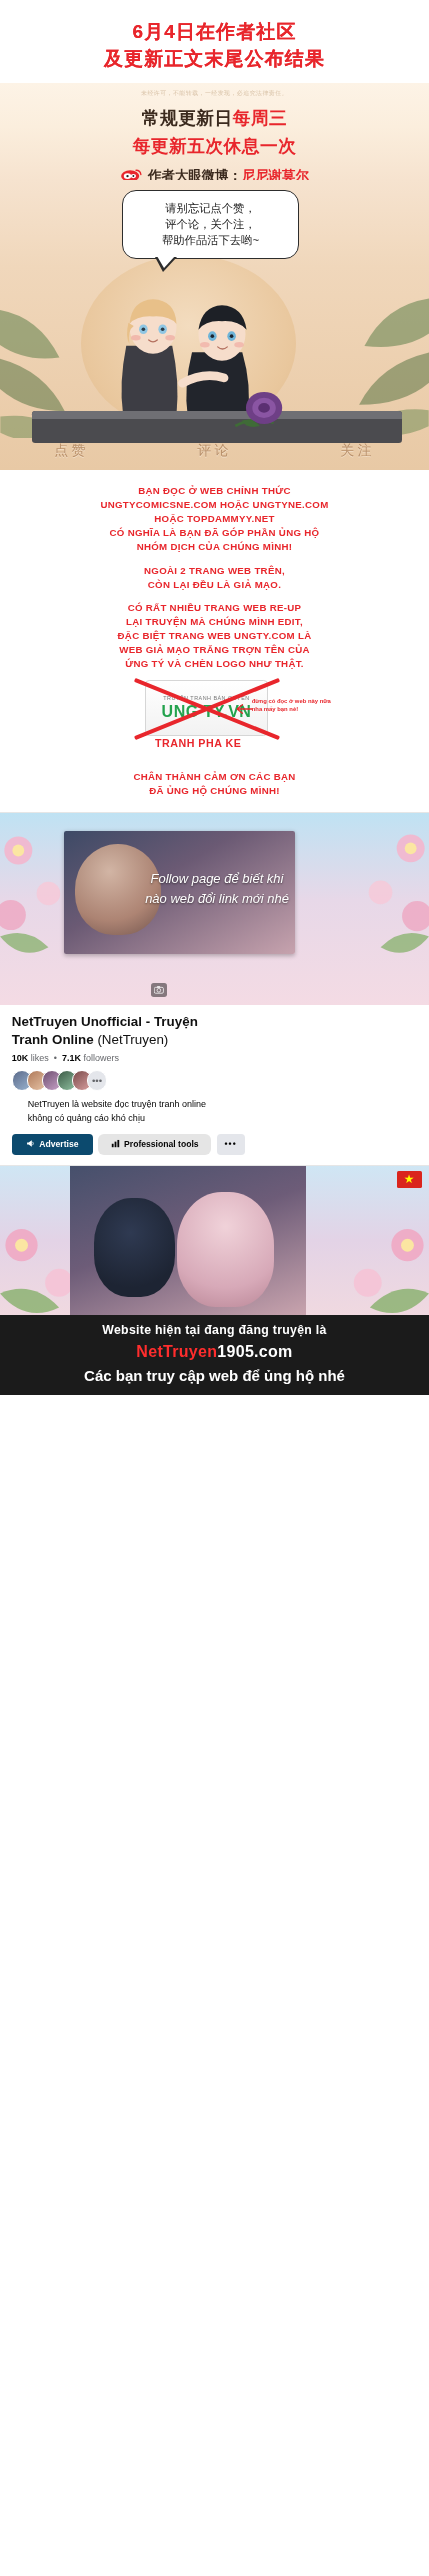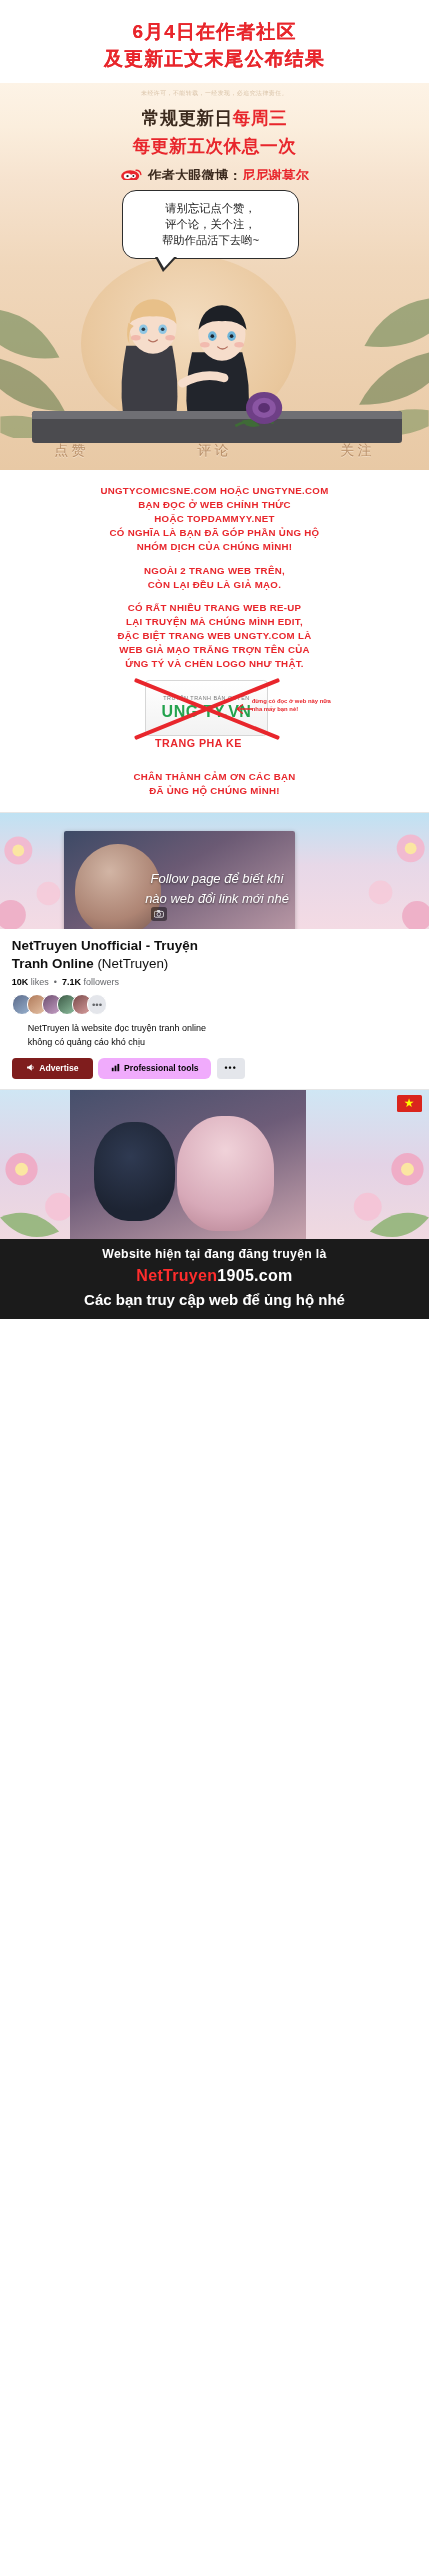--- a/index.html
+++ b/index.html
@@ -235,21 +235,21 @@
     margin-top: 11.8px; letter-spacing:0.3px; text-transform: uppercase;
   }
 
   
   .fb-card {
     width: 429px;
     background: #ffffff;
     border-top: 0.5px solid #e6e6e6;
   }
   .fb-cover {
-    width: 429px; height: 116px;
+    width: 429px; height: 192px;
     position: relative;
     background: linear-gradient(180deg,#bfe2f3 0%, #e7d8e8 45%, #f4dbe4 100%);
     overflow: hidden;
   }
   .fb-cover-photo {
     position:absolute; left: 64px; top: 18px; width: 231px; height: 123px;
     background: linear-gradient(150deg,#3d4a66 0%, #6b5a74 40%, #c7a3ae 100%);
     border-radius: 2.1px;
     box-shadow: 0 1.1px 4.3px rgba(0,0,0,.25);
   }
@@ -306,22 +306,22 @@
     margin-top: 7.5px; font-size: 9px; color:#050505; line-height: 13.4px; margin-left: 16px;
   }
   .fb-buttons {
     margin-top: 8.6px; display:flex; align-items:center; gap: 5.4px;
   }
   .btn {
     height: 21.5px; border-radius: 3.8px; display:flex; align-items:center;
     justify-content:center; gap:4.3px; font-size: 8.6px; font-weight:bold;
     padding: 0 8.6px; cursor:pointer;
   }
-  .btn-primary { background:#7f1d1d; color:#fff; flex: 0 0 auto; min-width: 81px; }
-  .btn-secondary { background:#f0abfc; color:#050505; min-width: 113px; border-radius: 6px; }
+  .btn-primary { background:#0c4a6e; color:#fff; flex: 0 0 auto; min-width: 81px; }
+  .btn-secondary { background:#e5e5e5; color:#050505; min-width: 113px; border-radius: 6px; }
   .btn-more { background:#e4e6eb; color:#050505; width: 28px; min-width:28px; letter-spacing:1.1px;}
 
   
   .bottom-art {
     width: 429px; height: 150px; position:relative;
     background: linear-gradient(180deg,#cfe6f4 0%, #e3d3e6 50%, #f0d9e0 100%);
     overflow:hidden;
     border-top: 0.5px solid #e6e6e6;
   }
   .ba-photo {
@@ -463,22 +463,22 @@
 
     <div class="bubble">
       <div class="bl">请别忘记点个赞，</div>
       <div class="bl">评个论，关个注，</div>
       <div class="bl">帮助作品活下去哟~</div>
     </div>
   </div>
 
   <div class="notice">
     <div class="nt">
+      <div>BẠN ĐỌC Ở WEB CHÍNH THỨC</div>
       <div>UNGTYCOMICSNE.COM HOẶC UNGTYNE.COM</div>
-      <div>BẠN ĐỌC Ở WEB CHÍNH THỨC</div>
       <div>HOẶC TOPDAMMYY.NET</div>
       <div>CÓ NGHĨA LÀ BẠN ĐÃ GÓP PHẦN ỦNG HỘ</div>
       <div>NHÓM DỊCH CỦA CHÚNG MÌNH!</div>
     </div>
     <div class="nt-gap"></div>
     <div class="nt">
       <div>NGOÀI 2 TRANG WEB TRÊN,</div>
       <div>CÒN LẠI ĐỀU LÀ GIẢ MẠO.</div>
     </div>
     <div class="nt-gap"></div>
@@ -489,21 +489,21 @@
       <div>WEB GIẢ MẠO TRẮNG TRỢN TÊN CỦA</div>
       <div>ỨNG TÝ VÀ CHÈN LOGO NHƯ THẬT.</div>
     </div>
 
     <div class="fake-logo-wrap">
       <div class="fake-logo-box">
         <div class="fake-logo-top">TRUYỆN TRANH BẢN QUYỀN</div>
         <div class="fake-logo-main">UNG TY.VN</div>
       </div>
       <div class="cross"></div>
-      <div class="fake-caption">TRANG PHA KE</div>
+      <div class="fake-caption">TRANH PHA KE</div>
       <svg class="hand-arrow" viewBox="0 0 34 26">
         <path d="M32 13 L6 13 M14 5 L4 13 L14 21" stroke="#e8262c" stroke-width="2.6" fill="none" stroke-linecap="round" stroke-linejoin="round"></path>
       </svg>
       <div class="hand-note">đừng có đọc ở web này nữa nha mấy bạn nè!</div>
     </div>
 
     <div class="thanks">
       <div>CHÂN THÀNH CẢM ƠN CÁC BẠN</div>
       <div>ĐÃ ỦNG HỘ CHÚNG MÌNH!</div>
     </div>

